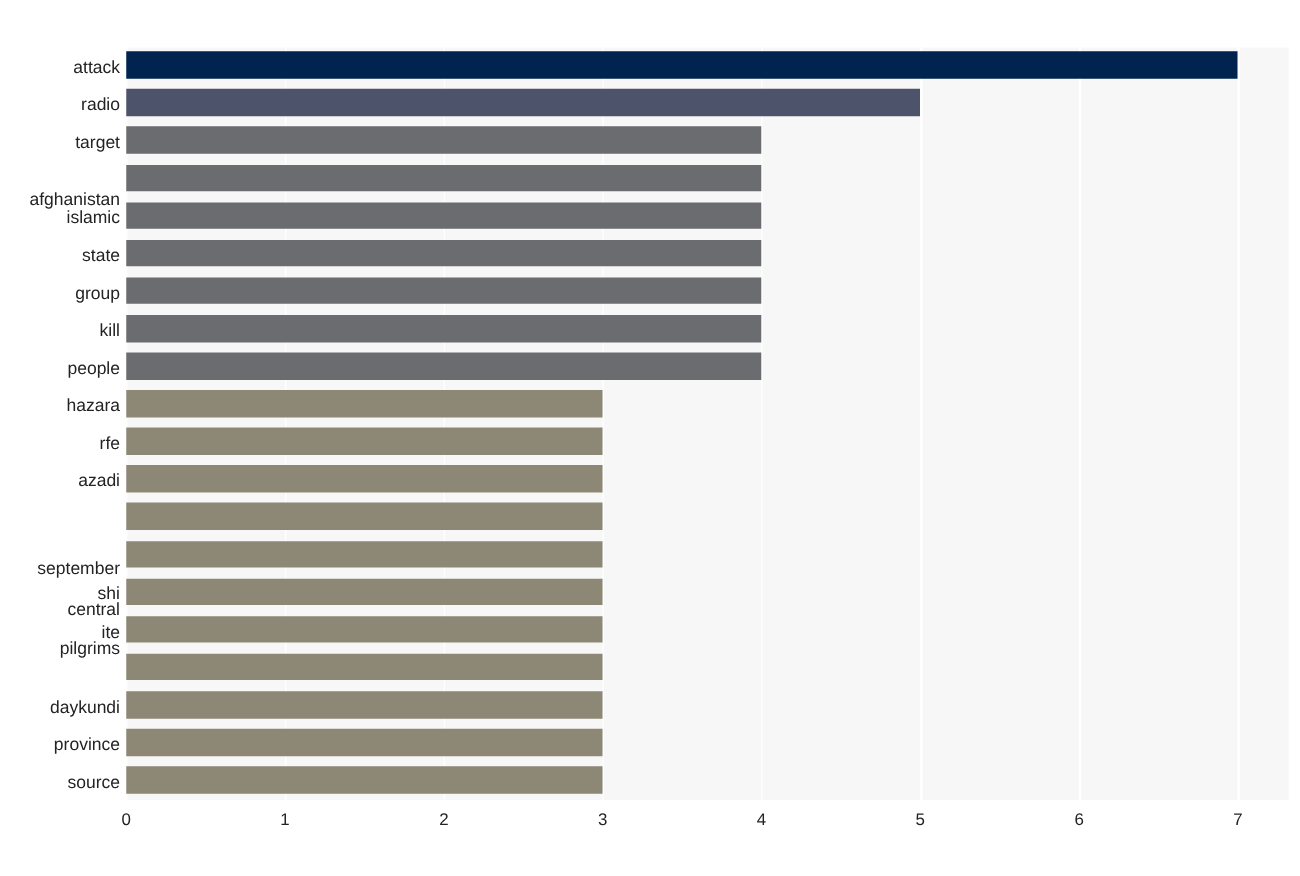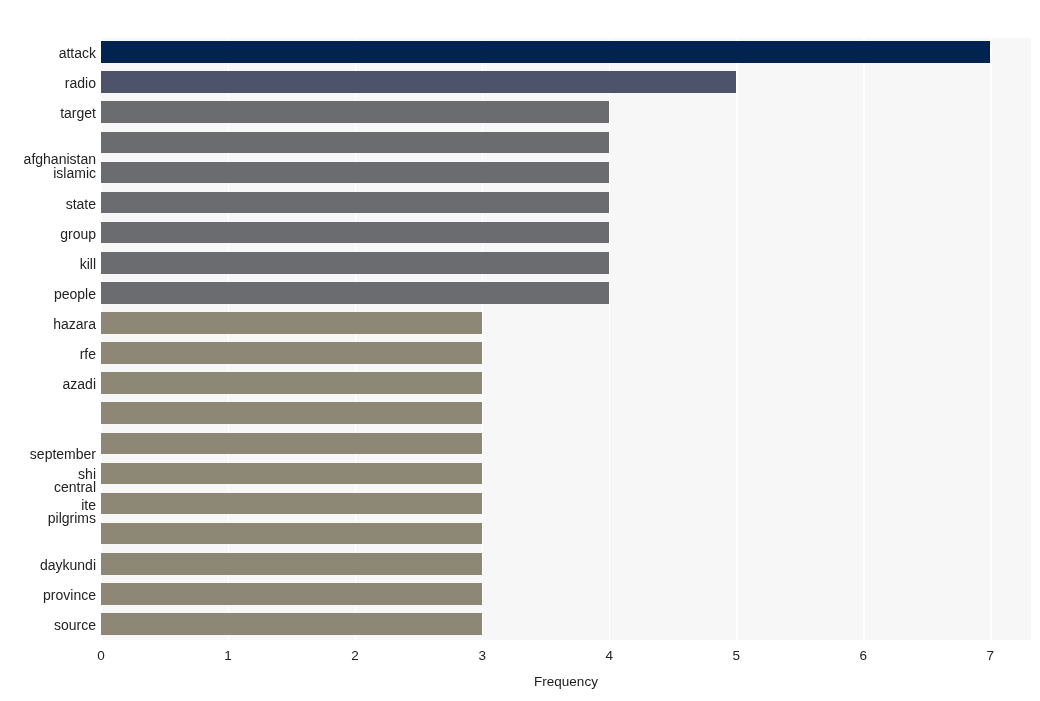--- a/index.html
+++ b/index.html
@@ -215,15 +215,14 @@
       <div class="xtick" style="left: 101px;">0</div>
       <div class="xtick" style="left: 228.049px;">1</div>
       <div class="xtick" style="left: 355.098px;">2</div>
       <div class="xtick" style="left: 482.148px;">3</div>
       <div class="xtick" style="left: 609.197px;">4</div>
       <div class="xtick" style="left: 736.246px;">5</div>
       <div class="xtick" style="left: 863.295px;">6</div>
       <div class="xtick" style="left: 990.344px;">7</div>
     </div>
 
-  <div id="xaxis-title">Frequency</div>
 
 </div>
 
 </body></html>

